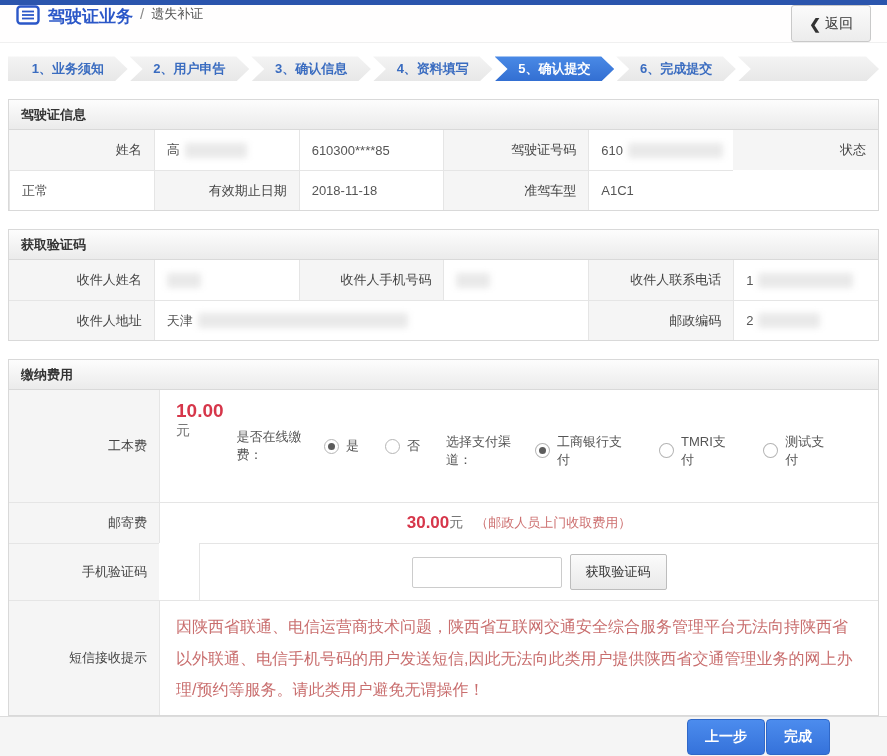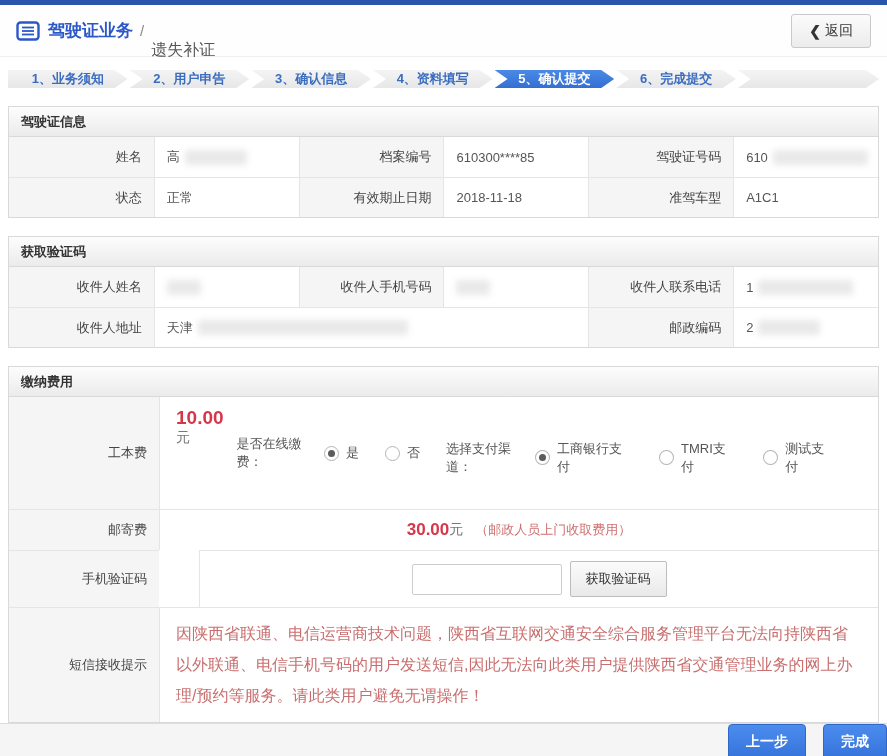--- a/index.html
+++ b/index.html
@@ -13,29 +13,28 @@
     flex-direction: column;
     overflow: hidden;
   }
   
   .topbar { height: 5px; background: #2b55ad; flex: 0 0 auto; }
 
   
   .header {
     height: 52px;
     display: flex;
-    align-items: center;
     padding: 0 16px;
     background: #fffefe;
     border-bottom: 1px solid #f0f0f0;
   }
   .title-icon { width: 24px; height: 20px; margin-right: 8px; flex: 0 0 auto; }
   .page-title { color: #2b57c8; font-size: 17px; font-weight: bold; }
   .title-sep { color: #888; font-size: 15px; margin: 0 7px; }
-  .page-subtitle { color: #555; font-size: 16px; margin-top: 40px; }
+  .page-subtitle { color: #555; font-size: 13px; }
   .back-btn {
     margin-left: auto;
     padding: 7px 17px;
     background: linear-gradient(#fbfbfb, #ececec);
     border: 1px solid #c9c9c9;
     border-radius: 3px;
     color: #333;
     font-size: 14px;
     cursor: pointer;
     display: flex;
@@ -159,21 +158,22 @@
 
   
   .footer {
     margin-top: auto;
     height: 54px;
     background: #f5f5f5;
     border-top: 1px solid #dcdcdc;
     display: flex;
     align-items: center;
     justify-content: flex-end;
-    gap: 17px;
+    padding-right: 57px;
+    gap: 1px;
   }
   .blue-btn {
     background: linear-gradient(#4c8cee, #3572da);
     color: #fff;
     border: 1px solid #3068c8;
     border-radius: 4px;
     padding: 8px 17px;
     font-size: 14px;
     font-weight: bold;
     cursor: pointer;
@@ -212,21 +212,20 @@
 </div>
 
 <div class="section">
   <div class="section-title">驾驶证信息</div>
   <div class="info-grid">
     <div class="cell lbl firstcol">姓名</div>
     <div class="cell val">
       <span>高</span>
       <span class="redact show"></span>
     </div>
-    <div class="cell lbl">档案编号</div>
     <div class="cell val">
       <span>610300****85</span>
 
     </div>
     <div class="cell lbl">驾驶证号码</div>
     <div class="cell val">
       <span>610</span>
       <span class="redact med show"></span>
     </div>
     <div class="cell lbl firstcol">状态</div>

